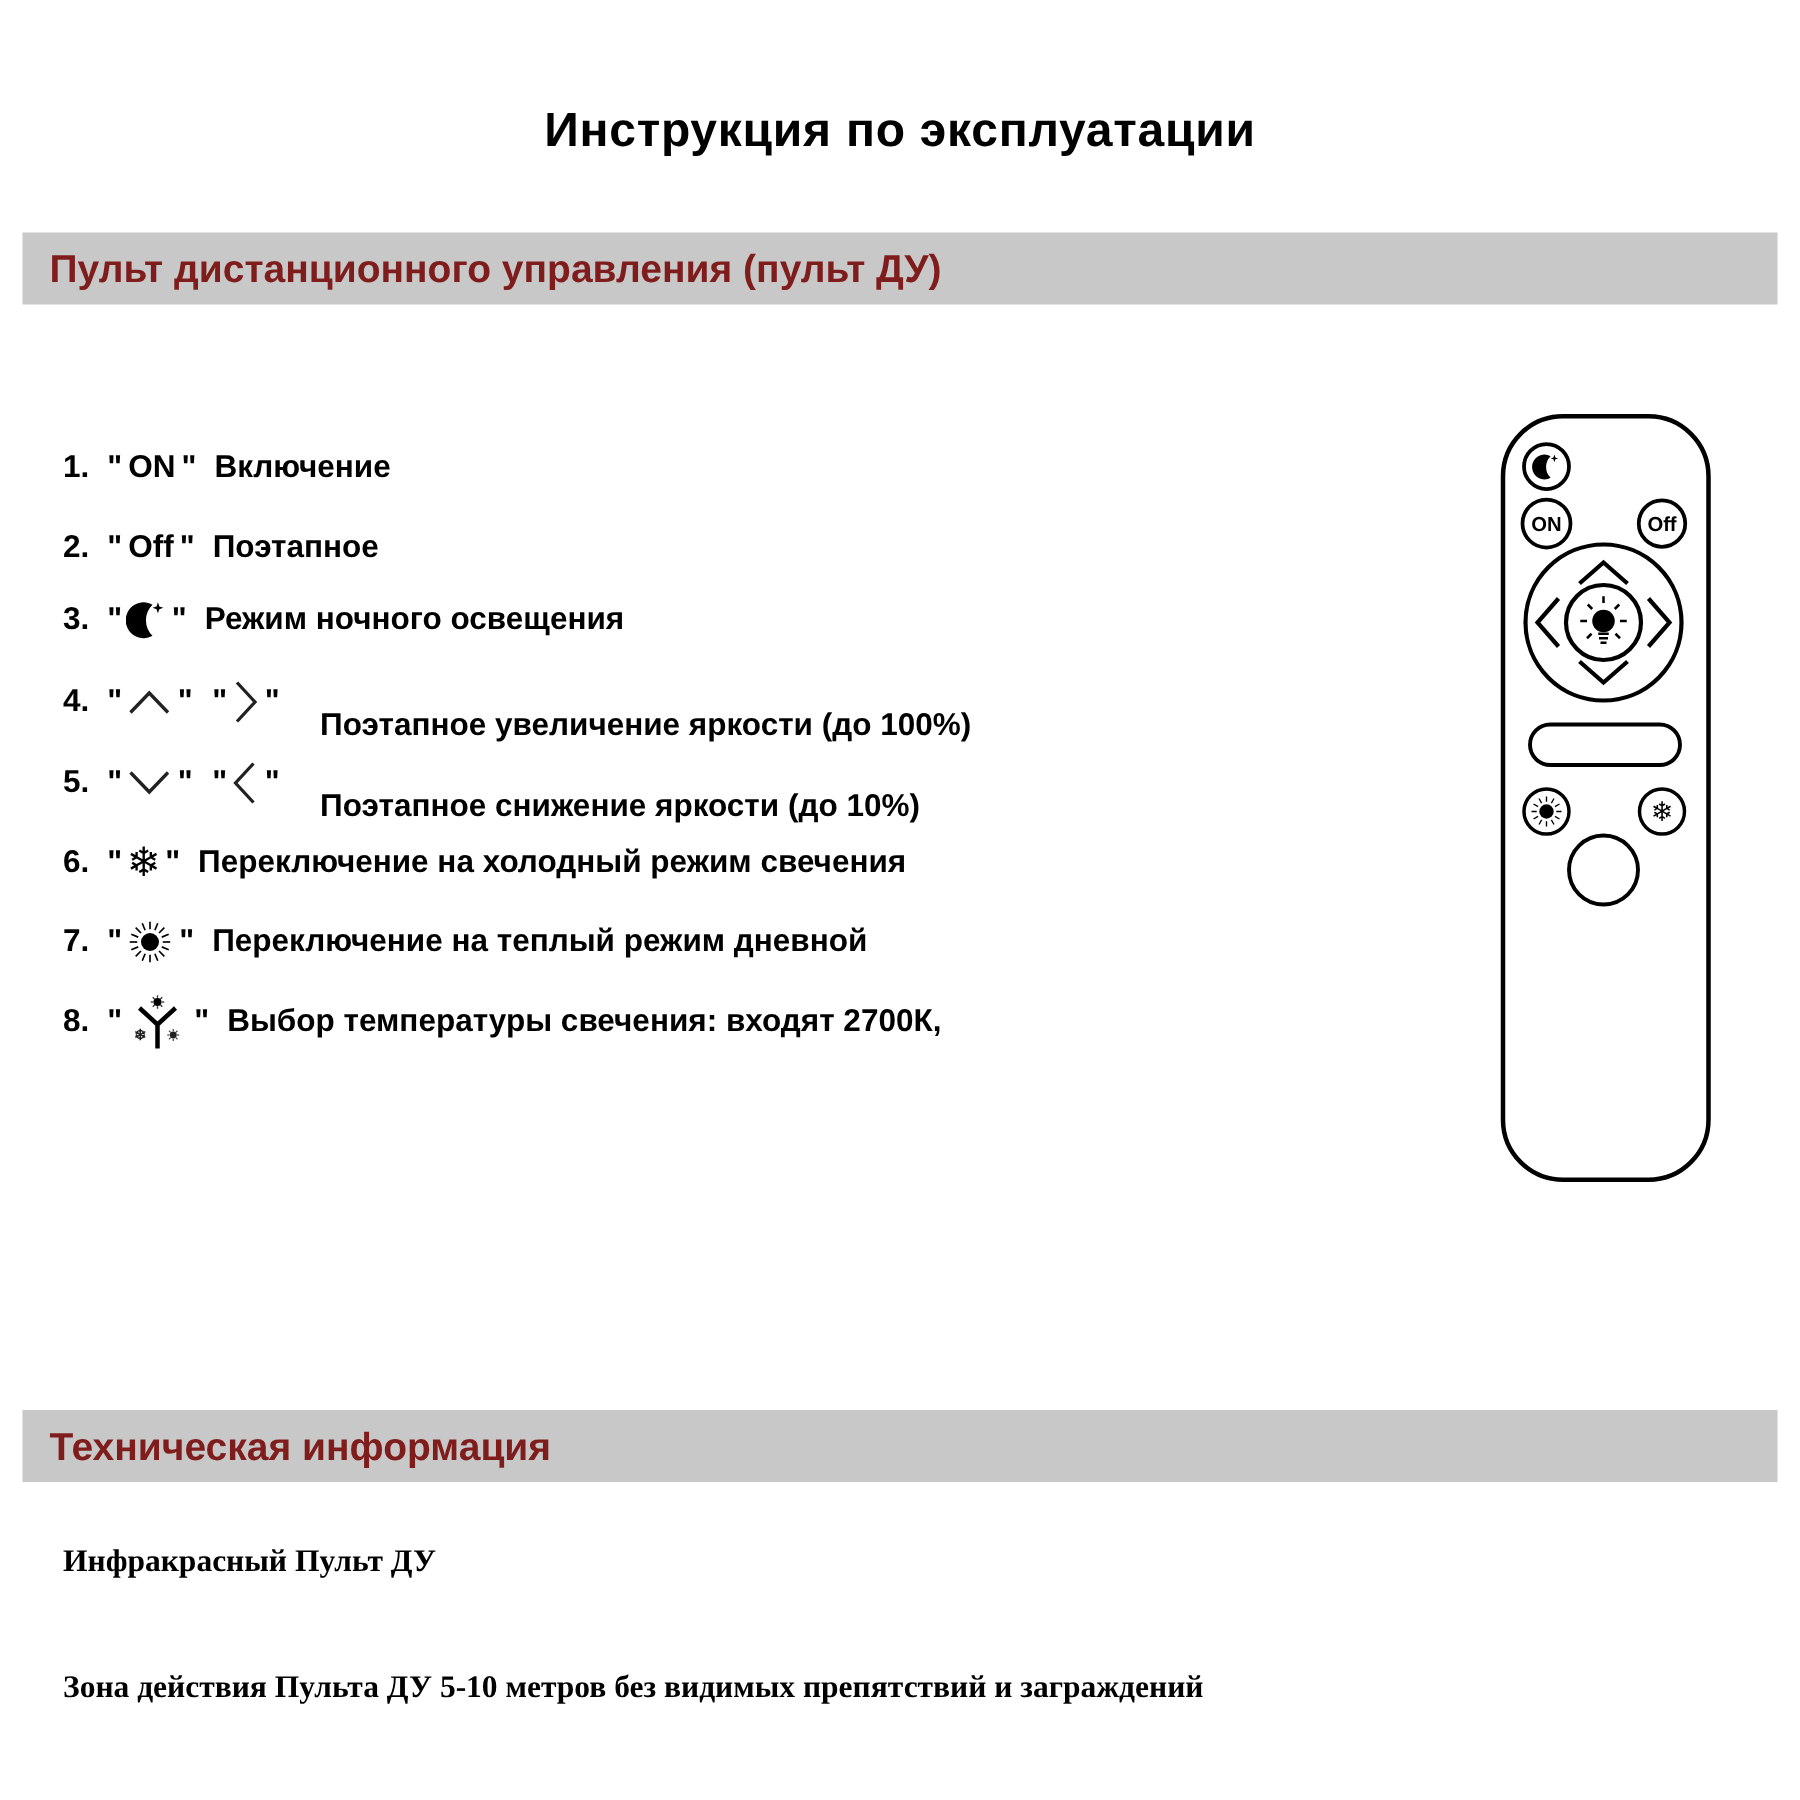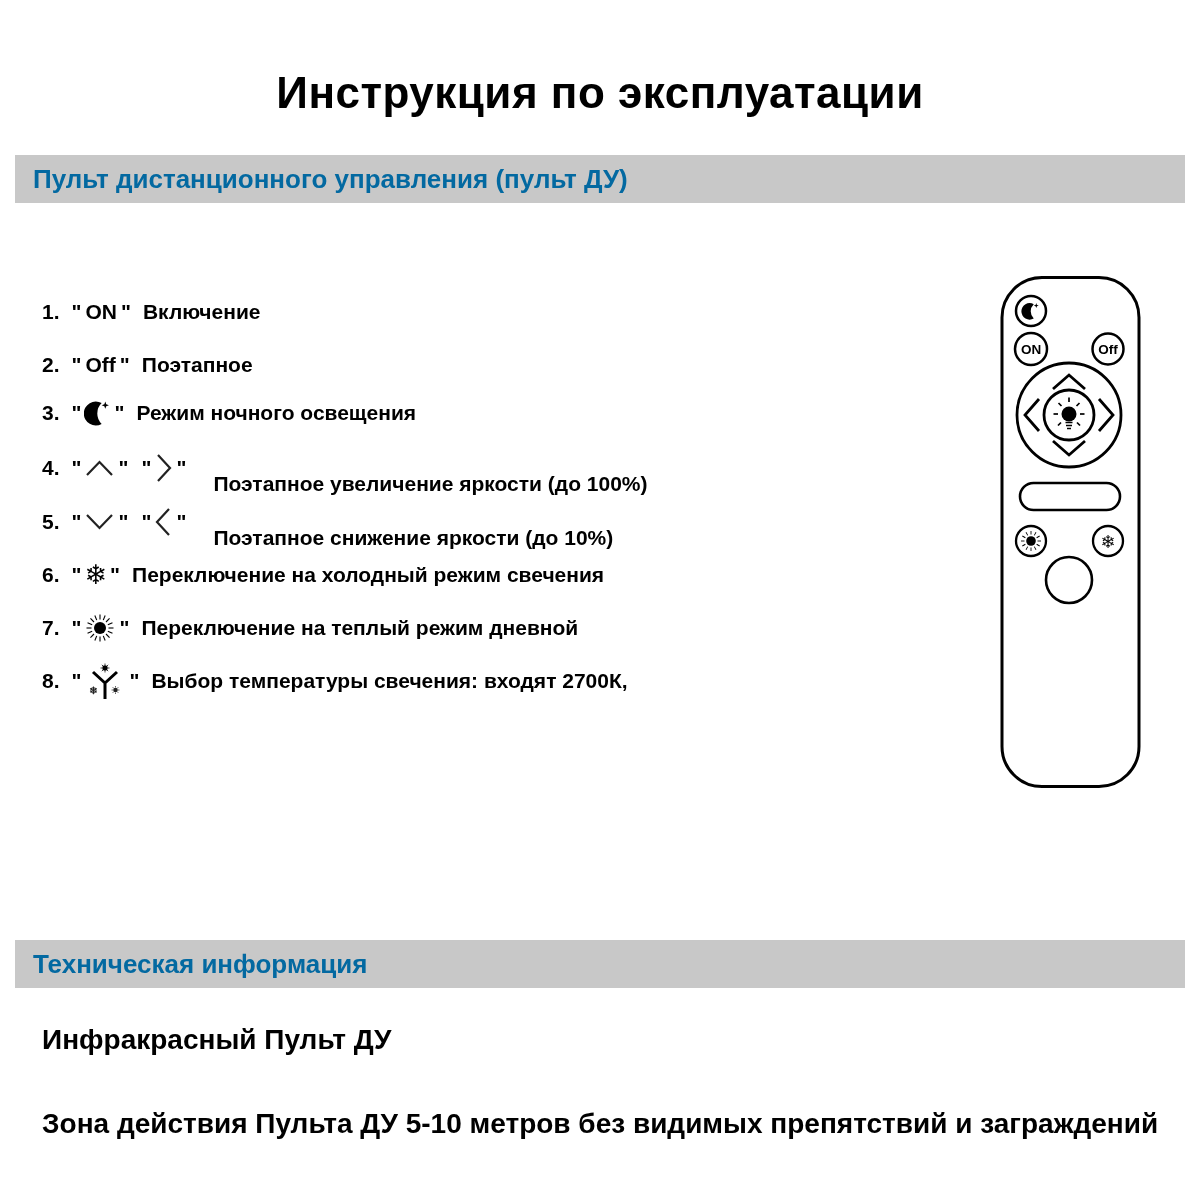--- a/index.html
+++ b/index.html
@@ -2,49 +2,49 @@
 <html><head>
 <meta charset="utf-8">
 <style>
   html,body { margin:0; padding:0; background:#fff; }
   .page {
     position:relative; width:1200px; height:1200px; background:#ffffff;
     font-family:"Liberation Sans", sans-serif; color:#000; overflow:hidden;
   }
   .title {
     position:absolute; top:68px; left:0; width:1200px;
-    text-align:center; font-size:44px; font-weight:bold; letter-spacing:0.5px;
+    text-align:center; font-size:32px; font-weight:bold; letter-spacing:0.5px;
   }
   .bar {
     position:absolute; left:15px; width:1170px; height:48px; background:#c8c8c8;
   }
   .bar span {
     display:block; line-height:49px; margin-left:18px;
-    font-size:26px; font-weight:bold; color:#0369a1;
+    font-size:26px; font-weight:bold; color:#7f1d1d;
   }
   .bar1 { top:155px; }
   .bar2 { top:940px; }
   .row {
     position:absolute; left:42px; display:flex; align-items:center;
     height:40px; font-size:21px; font-weight:bold; white-space:nowrap;
   }
   .row .num { margin-right:9px; }
   .row .q { margin:0 3px; }
   .row .key { margin:0 1px; }
   .row .lbl { margin-left:9px; }
   .row .lbl.wide { margin-left:24px;margin-top:32px; }
   .icn { display:inline-flex; align-items:center; justify-content:center; }
   .snow-glyph { font-size:27px; line-height:40px; font-weight:normal; }
   .row8 { height:auto; align-items:flex-start; }
   .row8 .tline { line-height:33px; }
   .row8 .icn { margin-top:-2px; }
   .two-line { display:flex; flex-direction:column; margin-left:9px; }
   .two-line span { line-height:33px; }
   .techline {
-    position:absolute; left:42px; font-size:28px; font-weight:bold; line-height:28px;
+    position:absolute; left:42px; font-size:21px; font-weight:bold; line-height:28px;font-family:Liberation Serif, serif;
   }
   .remote-wrap { position:absolute; left:999px; top:275px; }
   svg { display:block; }
   .row svg { display:inline-block; }
 </style>
 </head>
 <body>
 
 <div class="page">
 

